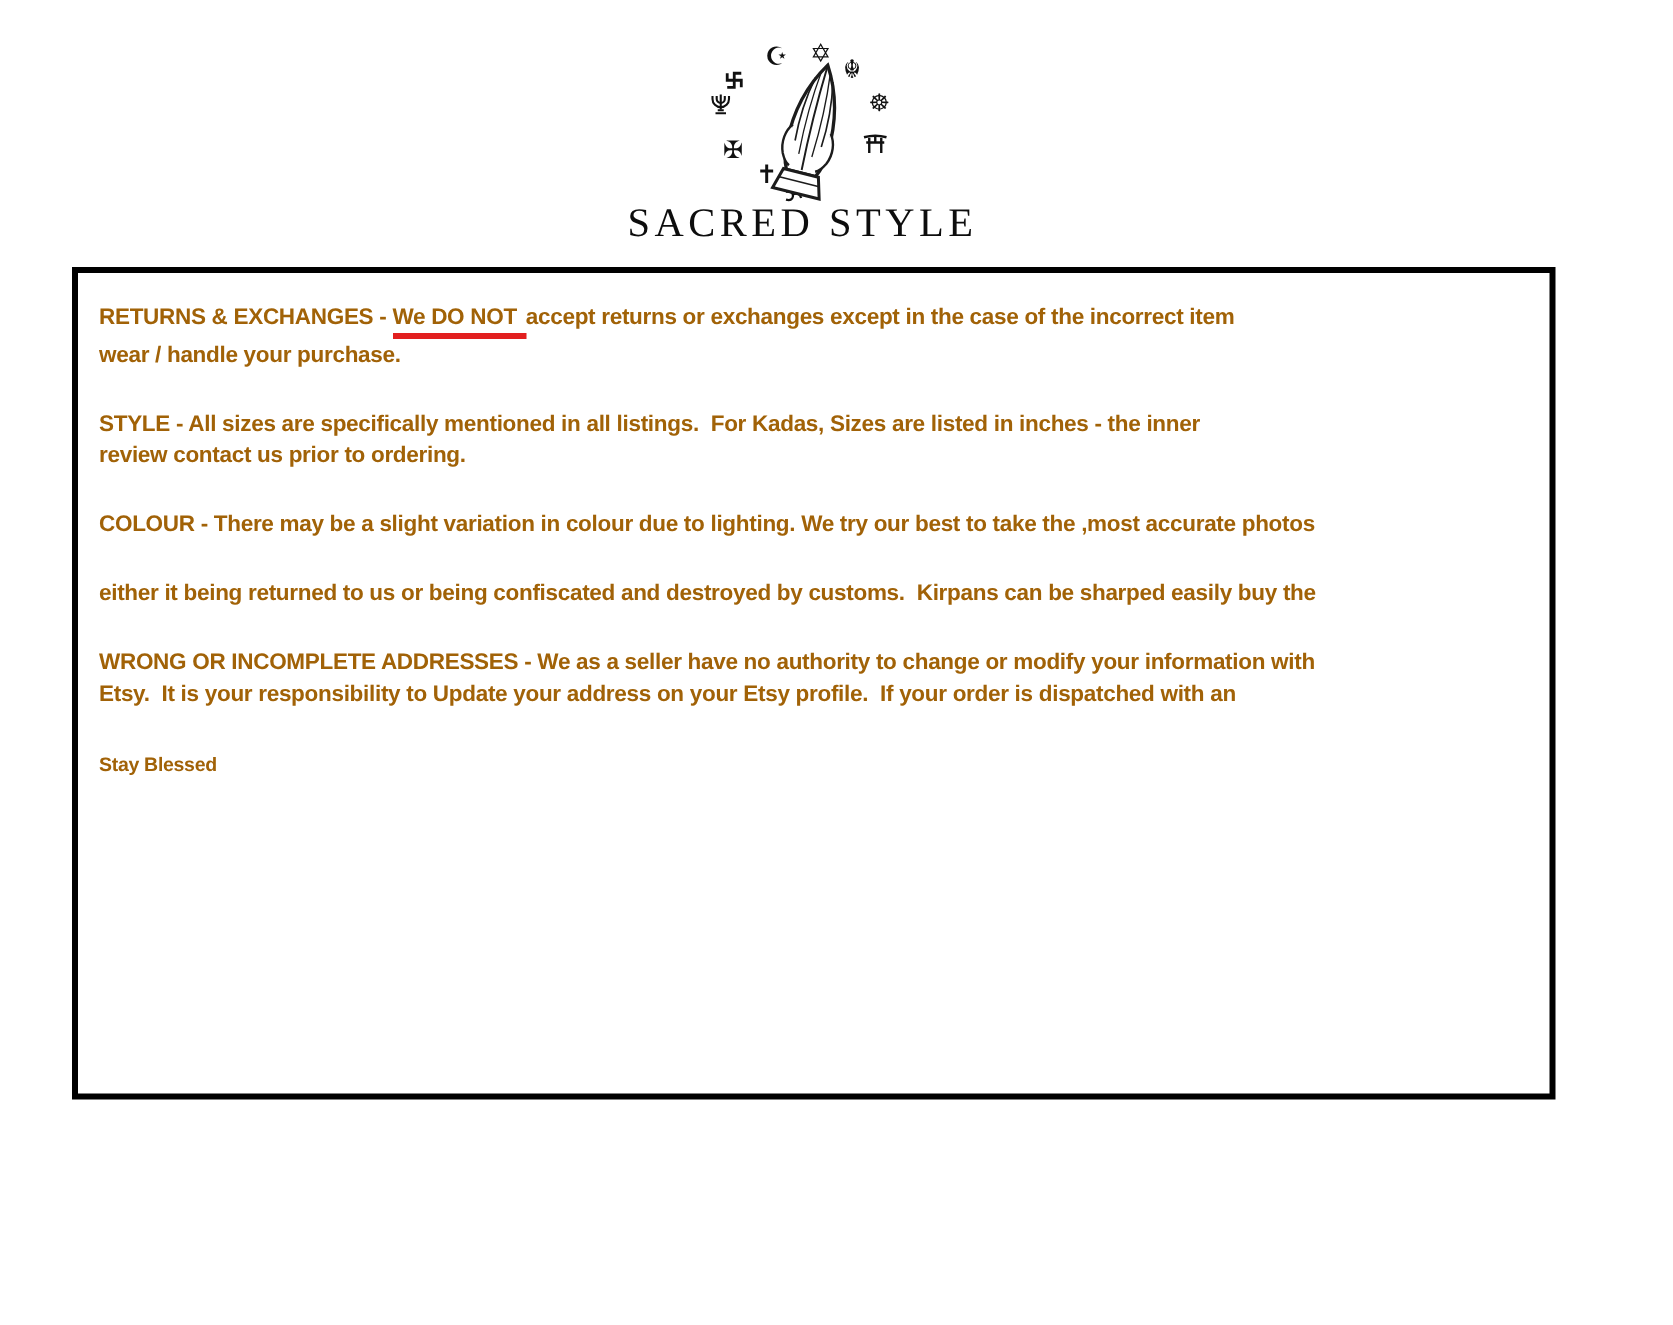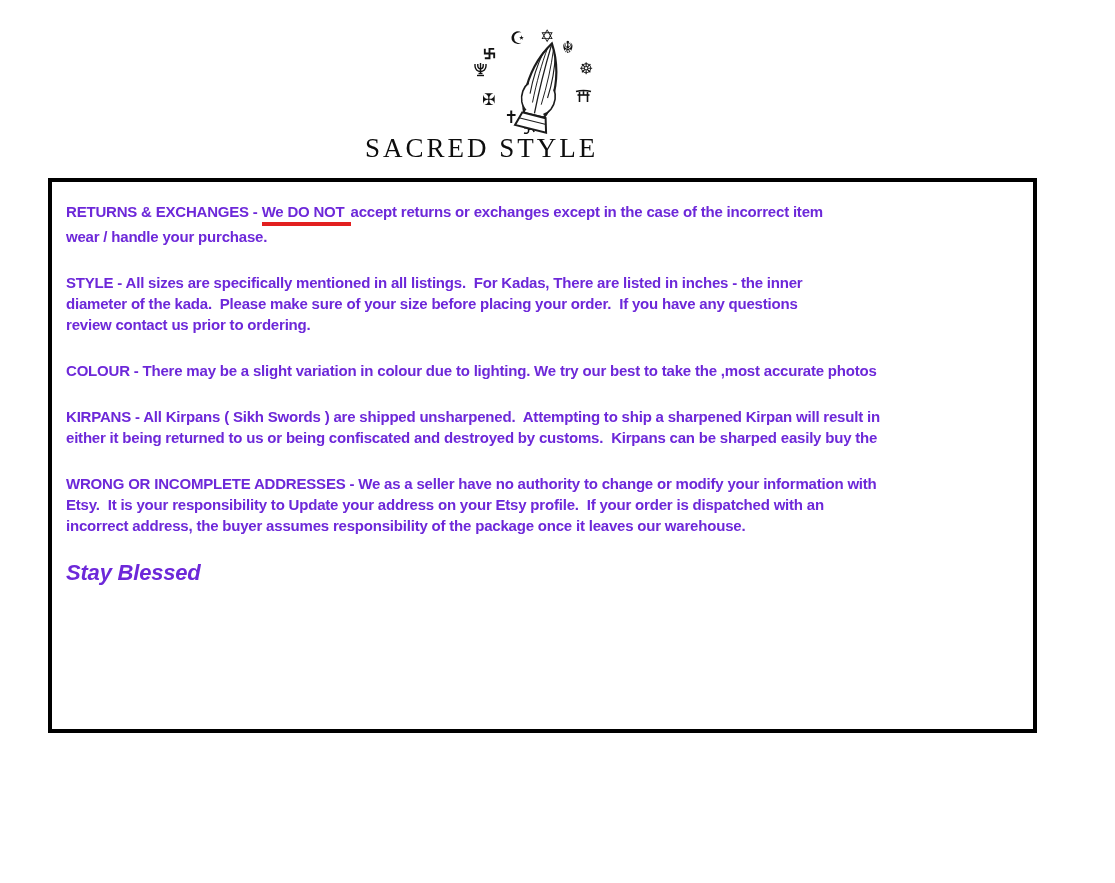--- a/index.html
+++ b/index.html
@@ -14,45 +14,46 @@
   .logo-art { position: absolute; left: 420px; top: 22px; width: 230px; height: 115px; }
   .sym {
     position: absolute; z-index: 1;
     font-family: "DejaVu Sans", sans-serif;
     font-size: 15px; line-height: 1; color: #111;
   }
   .sym svg { display: block; }
   .hands { position: absolute; left: 68px; top: 14px; z-index: 2; }
   .brand {
     position: absolute; left: 365px; top: 133px; width: 340px;
+    text-align: center;
     font-family: "Liberation Serif", "DejaVu Serif", serif;
     font-size: 27px; letter-spacing: 3px; color: #0d0d0d;
     white-space: pre;
   }
 
   
   .policy-box {
     position: absolute; left: 48px; top: 178px;
     width: 989px; height: 555px; box-sizing: border-box;
     border: 4px solid #000;
     padding: 19px 18px 0 14px;
   }
   .section { margin: 0 0 25px 0; }
   .section.extra-gap { margin-top: 13px; }
   .line {
     font-weight: 700; font-size: 15px; line-height: 21px;
-    letter-spacing: -0.2px; color: #6d28d9;
+    letter-spacing: -0.2px; color: #a16207;
     white-space: pre-wrap;
   }
   .redline {
     display: inline-block;
     border-bottom: 4px solid #E21F1F;
     padding-right: 2px;
   }
-  .signoff .line { font-size: 22px; line-height: 24px; font-style: italic; }
+  .signoff .line { font-size: 13px; line-height: 24px; }
 </style>
 </head>
 <body>
 
 <div class="page">
 
   <div class="logo-art">
     <span class="sym" style="left:52px; top:38px;">
       <svg width="17" height="17" viewBox="0 0 17 17" fill="none" stroke="#111" stroke-width="1.4">
         <path d="M3 4v2a5.5 5.5 0 0 0 11 0V4"></path>
@@ -114,38 +115,35 @@
 
   <div class="policy-box">
 
     <div class="section">
       <div class="line"><span>RETURNS &amp; EXCHANGES</span><span> - </span><span class="redline">We DO NOT </span><span>accept returns or exchanges except in the case of the incorrect item</span></div>
       <div class="line">wear / handle your purchase.</div>
     </div>
 
 
     <div class="section">
-      <div class="line"><span>STYLE</span><span> - </span><span>All sizes are specifically mentioned in all listings.  For Kadas, There are listed in inches - the inner</span></div>
-      <div class="line">diameter of the kada.  Please make sure of your size before placing your order.  If you have any questions</div>
+      <div class="line"><span>STYLE</span><span> - </span><span>All sizes are specifically mentioned in all listings.  For Kadas, Sizes are listed in inches - the inner</span></div>
       <div class="line">review contact us prior to ordering.</div>
     </div>
 
     <div class="section extra-gap">
       <div class="line"><span>COLOUR</span><span> - </span><span>There may be a slight variation in colour due to lighting. We try our best to take the ,most accurate photos</span></div>
     </div>
 
     <div class="section">
-      <div class="line"><span>KIRPANS</span><span> - </span><span>All Kirpans ( Sikh Swords ) are shipped unsharpened.  Attempting to ship a sharpened Kirpan will result in</span></div>
       <div class="line">either it being returned to us or being confiscated and destroyed by customs.  Kirpans can be sharped easily buy the</div>
     </div>
 
     <div class="section">
       <div class="line"><span>WRONG OR INCOMPLETE ADDRESSES</span><span> - </span><span>We as a seller have no authority to change or modify your information with</span></div>
       <div class="line">Etsy.  It is your responsibility to Update your address on your Etsy profile.  If your order is dispatched with an</div>
-      <div class="line">incorrect address, the buyer assumes responsibility of the package once it leaves our warehouse.</div>
     </div>
 
 
     <div class="section signoff">
       <div class="line">Stay Blessed</div>
     </div>
 
   </div>
 </div>
 

